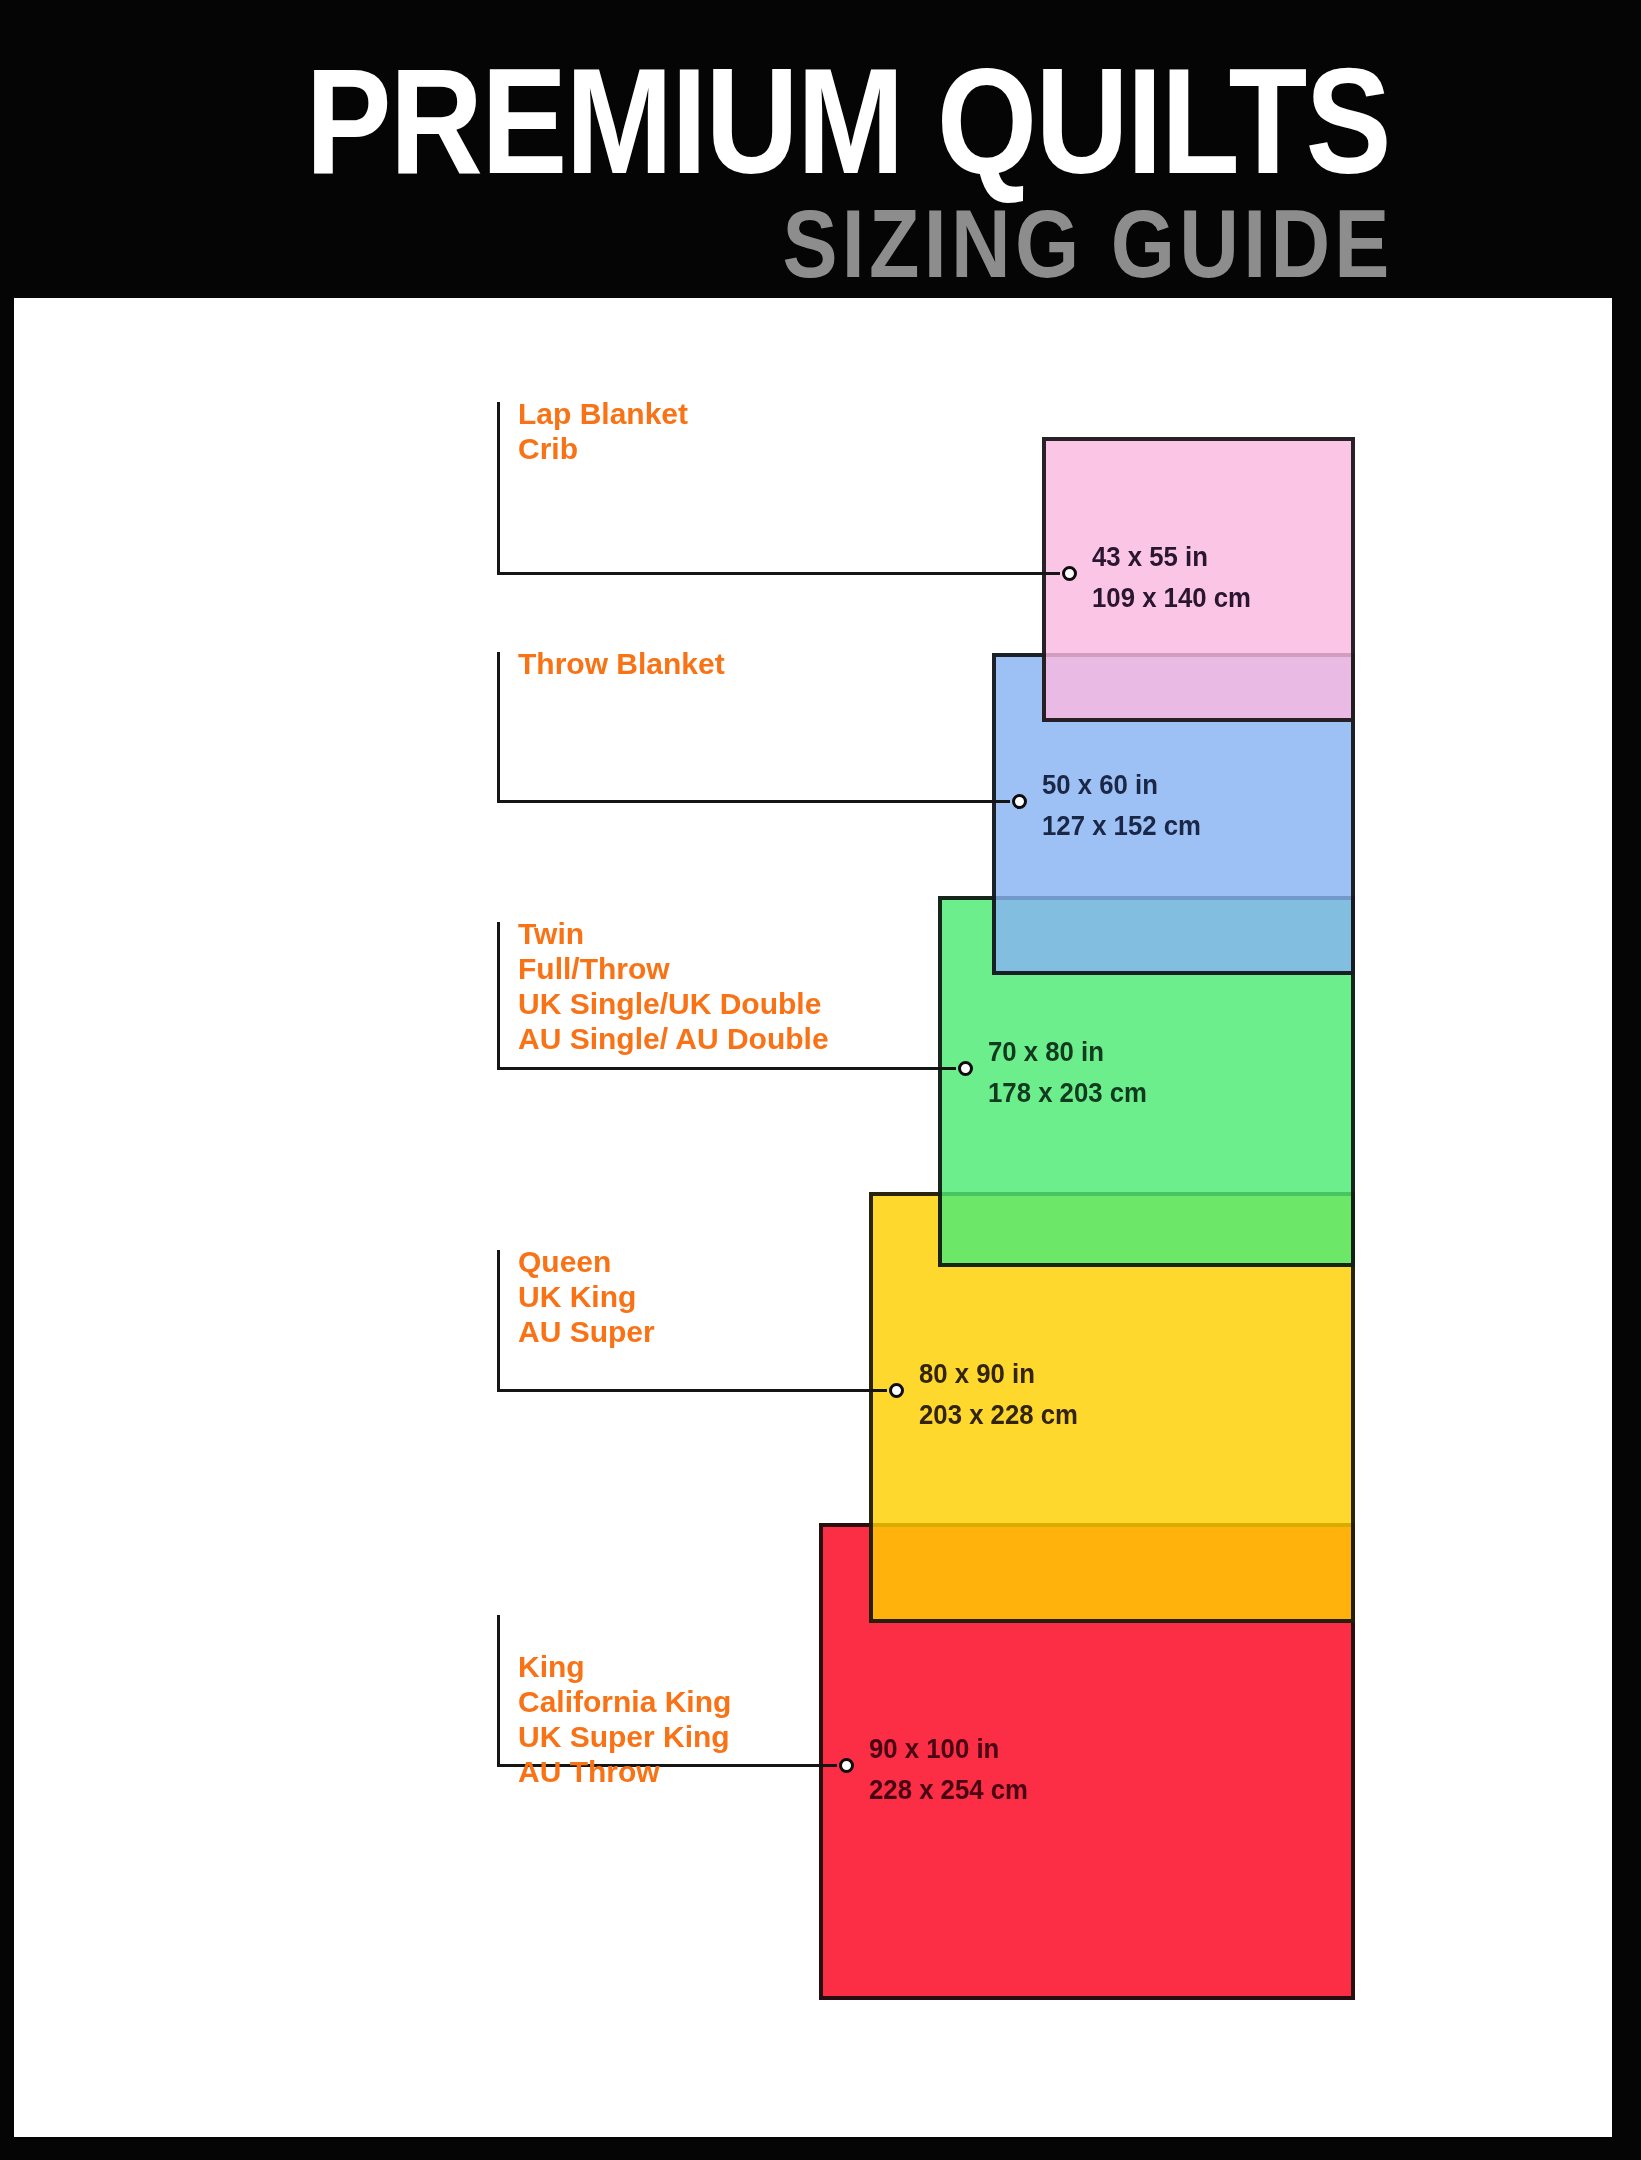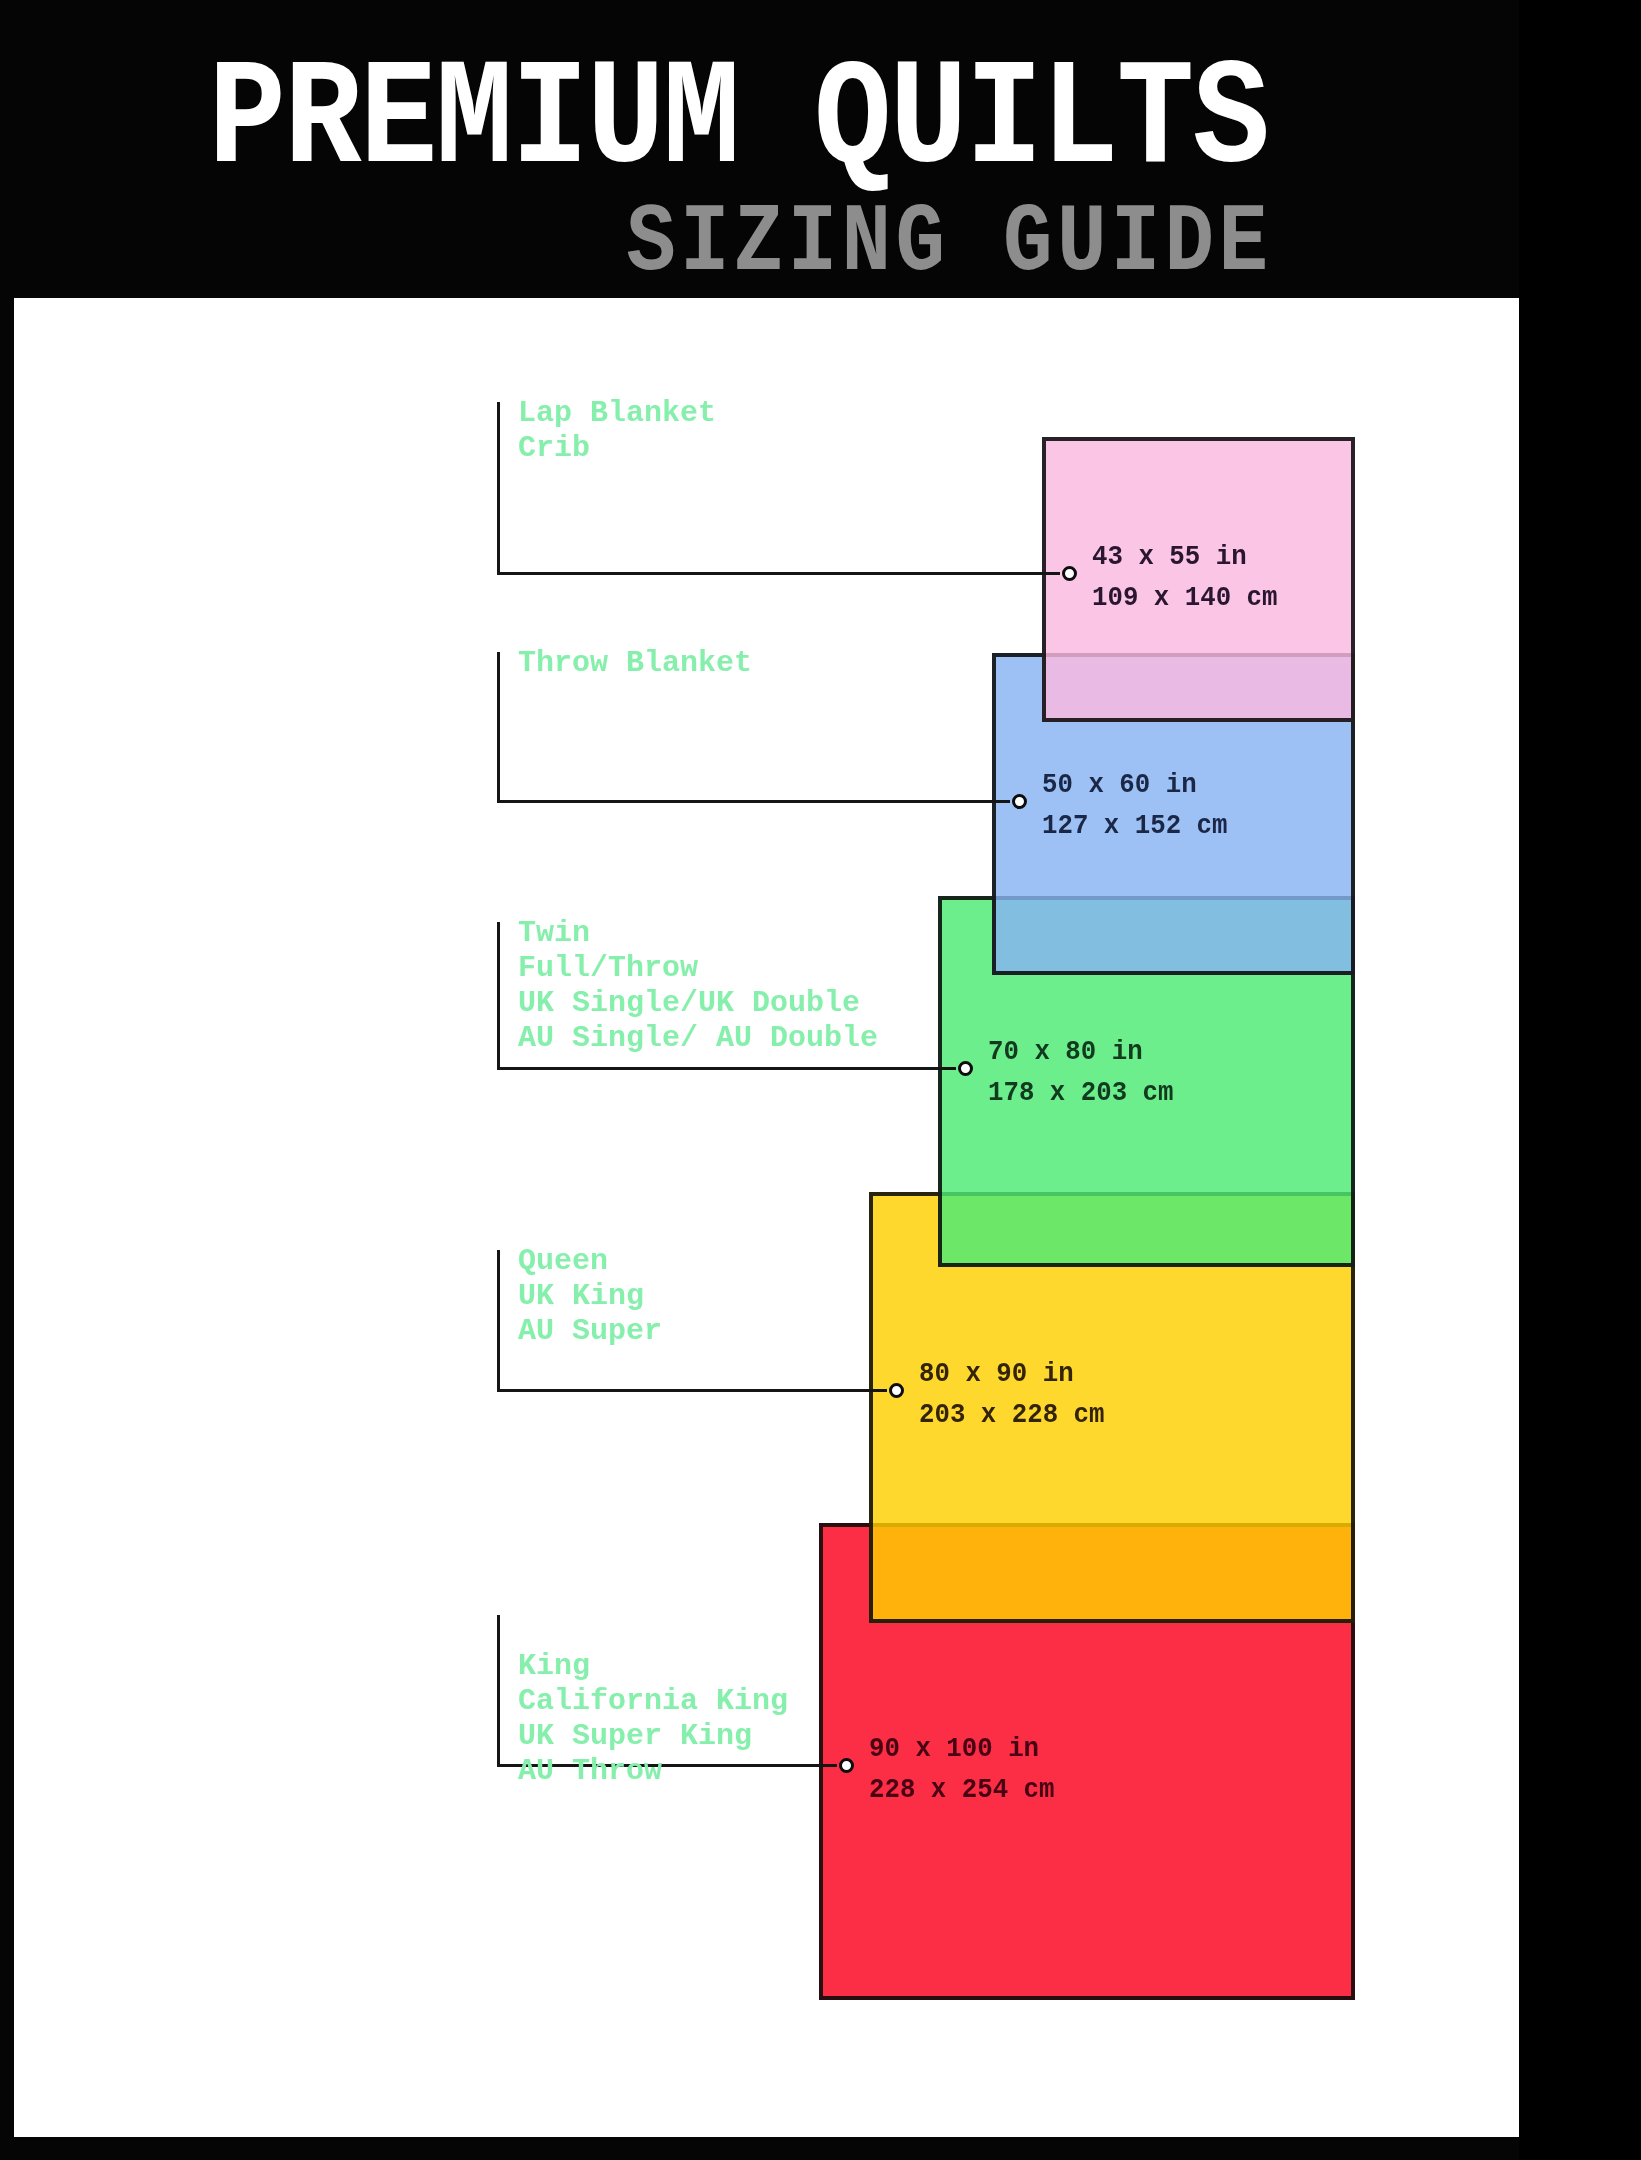--- a/index.html
+++ b/index.html
@@ -1,24 +1,24 @@
 <!DOCTYPE html>
 <html><head>
 <meta charset="utf-8">
 <style>
   html,body{margin:0;padding:0;background:#000;}
-  .stage{position:relative;width:1519px;height:2160px;background:#050505;overflow:hidden;
-         font-family:Liberation Mono, monospace;}
+  .stage{position:relative;width:1641px;height:2160px;background:#050505;overflow:hidden;
+         font-family:Liberation Sans, sans-serif;}
   .panel{position:absolute;background:#fff;}
   .hdr-title{position:absolute;color:#fff;font-weight:bold;font-size:150px;line-height:1;
              white-space:nowrap;transform:scaleX(0.86);transform-origin:right top;letter-spacing:-2px;}
   .hdr-sub{position:absolute;color:#8d8d8d;font-weight:bold;font-size:96px;line-height:1;
            white-space:nowrap;transform:scaleX(0.86);transform-origin:right top;letter-spacing:5px;}
   .quilt-rect{position:absolute;box-sizing:border-box;border:4px solid rgba(10,10,10,0.88);}
-  .size-label{position:absolute;z-index:56;color:#86efac;font-weight:bold;font-size:30px;line-height:35px;white-space:nowrap;}
+  .size-label{position:absolute;z-index:56;color:#f97316;font-weight:bold;font-size:30px;line-height:35px;white-space:nowrap;}
   .leader{position:absolute;background:#151515;z-index:55;}
   .marker-dot{position:absolute;width:15px;height:15px;box-sizing:border-box;border:3px solid #0d0d0d;
               border-radius:50%;background:#fff;z-index:61;}
   .dim-text{position:absolute;z-index:60;font-weight:bold;font-size:28px;line-height:41px;white-space:nowrap;
             transform:scaleX(0.92);transform-origin:left top;letter-spacing:0px;}
 </style>
 </head>
 <body>
 
 <div class="stage">

